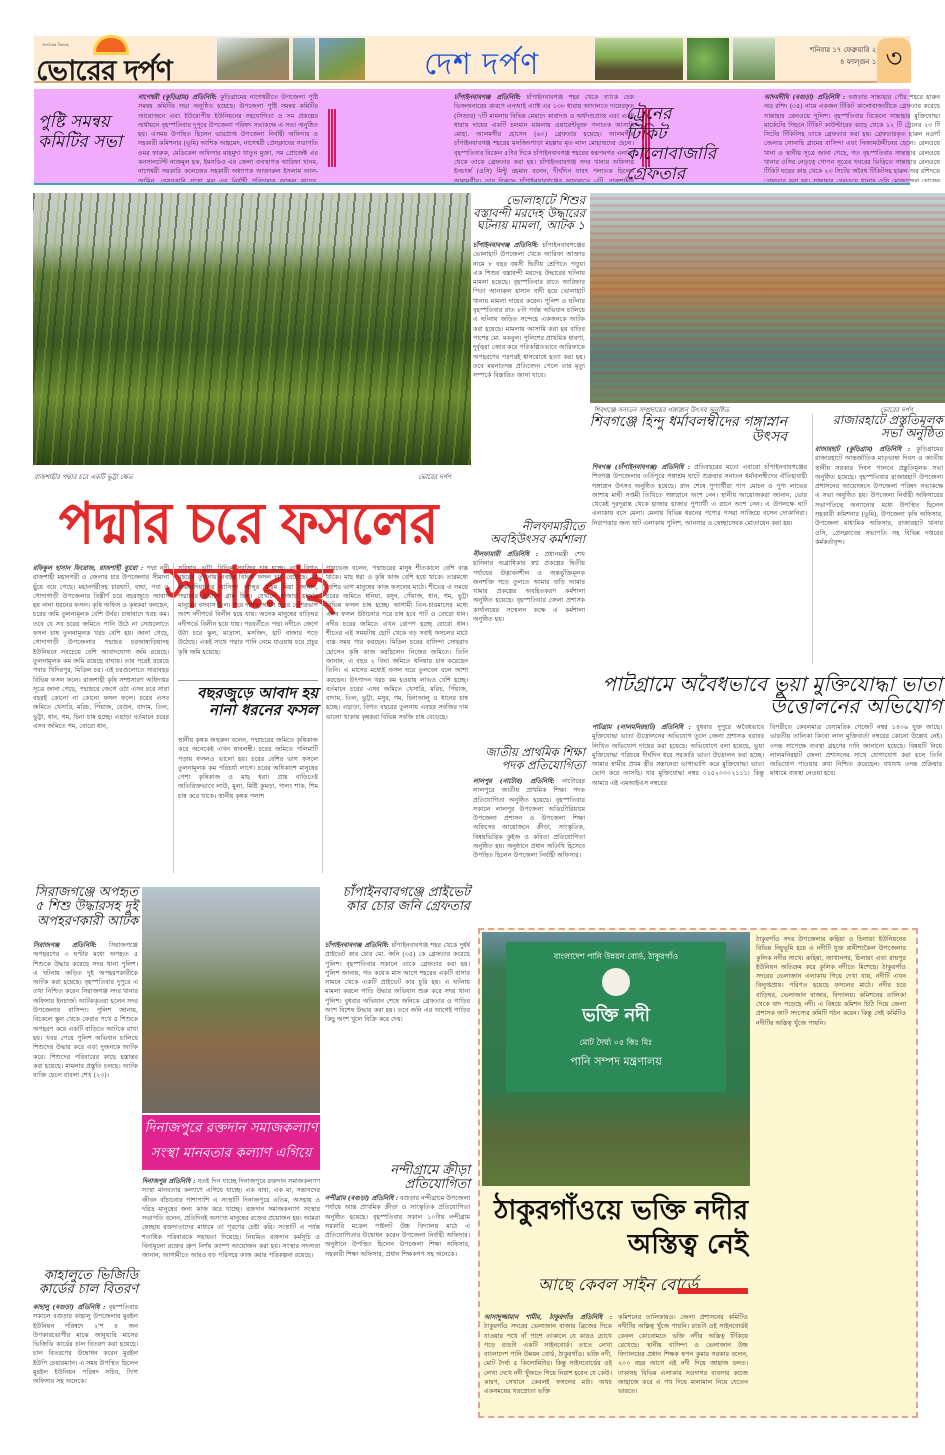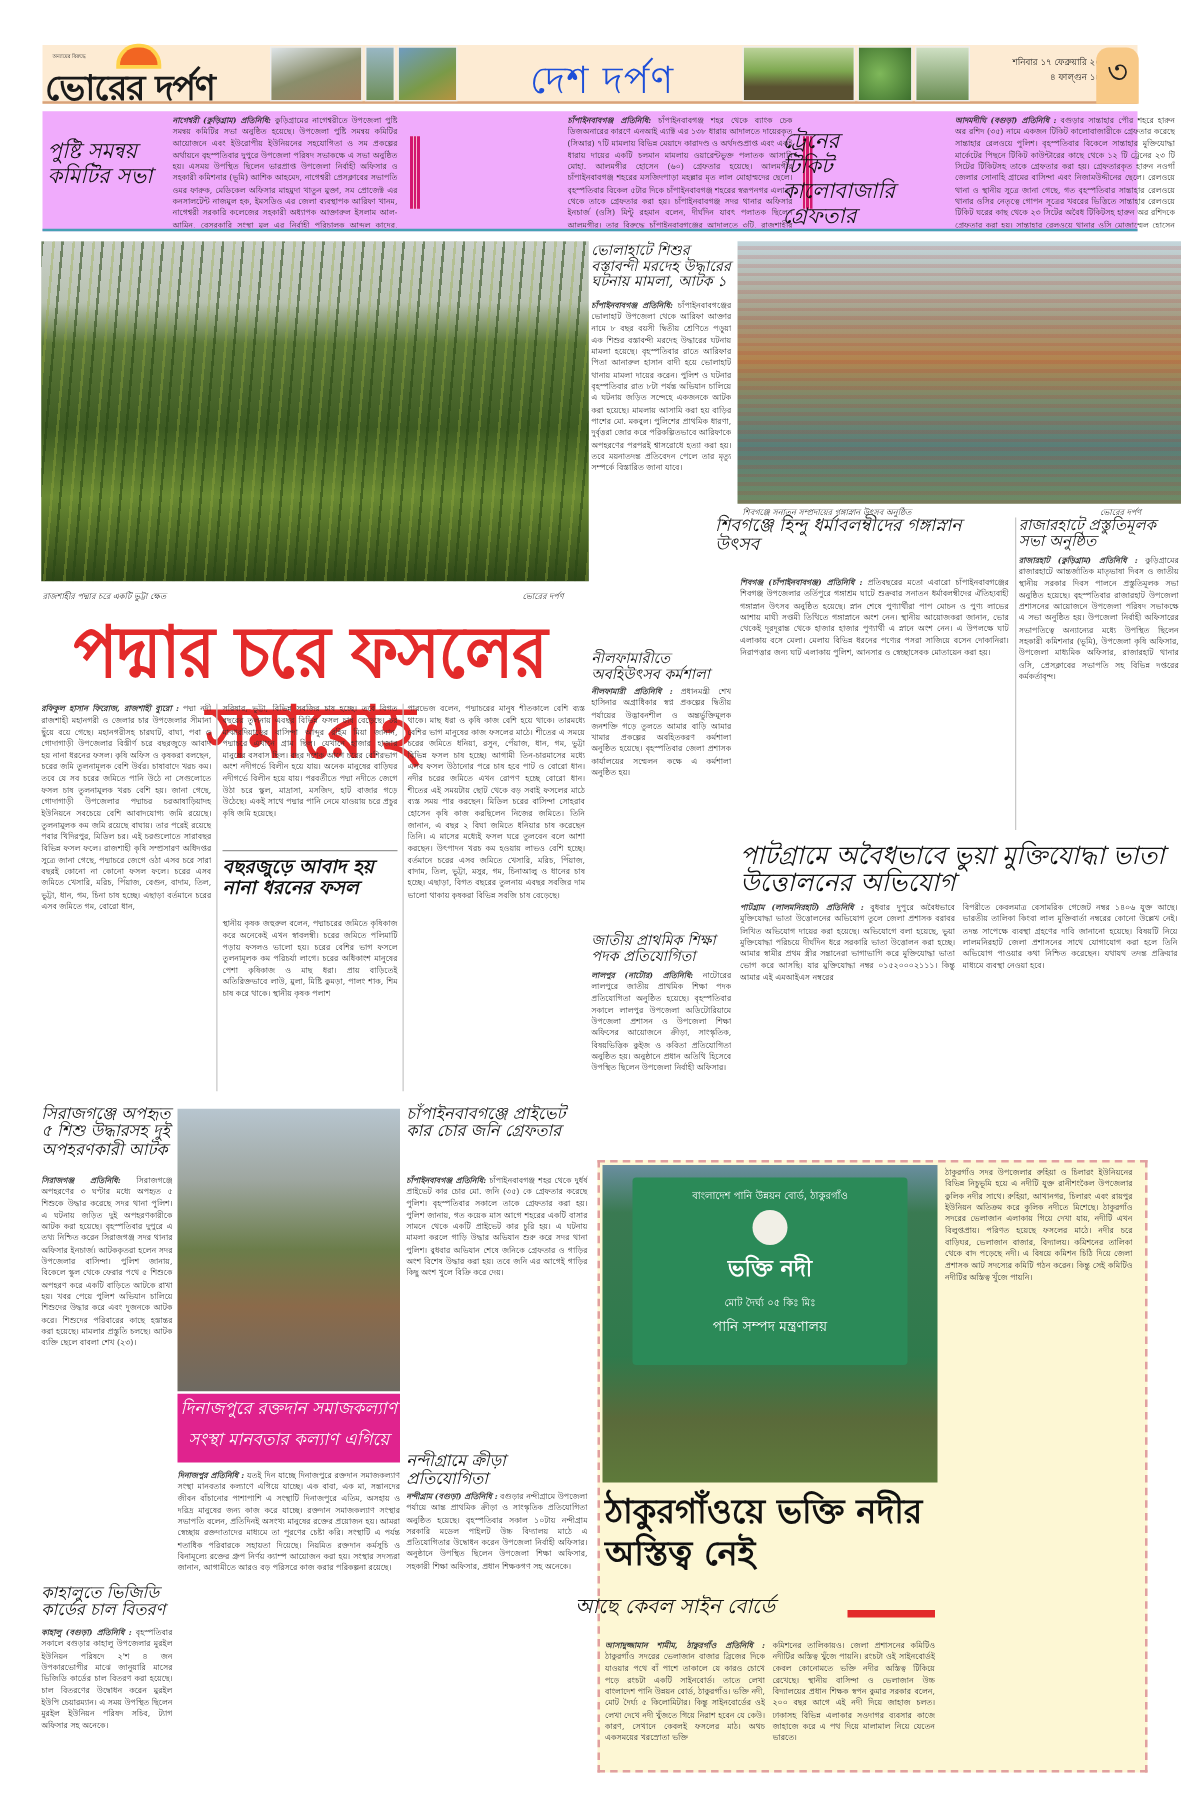--- a/index.html
+++ b/index.html
@@ -1,20 +1,20 @@
 <!DOCTYPE html>
 <html><head>
 <meta charset="utf-8">
 <style>
 *{box-sizing:border-box;margin:0;padding:0}
 body{width:945px;height:1455px;background:#fff;font-family:"DejaVu Sans",sans-serif;color:#222;position:relative;overflow:hidden}
 .abs{position:absolute}
 .txt{font-size:6.3px;line-height:9.3px;color:#333;text-align:justify;overflow:hidden;font-family:"DejaVu Serif",serif}
 .txt b{font-weight:bold;font-style:italic}
-.hd{font-family:"DejaVu Serif",serif;font-style:italic;color:#111;text-align:left;line-height:1.1}
+.hd{font-family:"DejaVu Serif",serif;font-style:italic;color:#111;text-align:right;line-height:1.1}
 
 #mast{left:34px;top:36px;width:876px;height:47px;background:#fdebd3;border-bottom:2px solid #d9a37a}
 #logo{left:0;top:8px;width:175px;height:36px}
 #logo-brand{font-size:28px;font-weight:bold;color:#1a1a1a;position:absolute;left:2px;top:5px;font-family:"DejaVu Serif",serif;letter-spacing:-1px}
 #logo-tag{font-size:4px;color:#333;position:absolute;left:8px;top:-2px}
 #sun{position:absolute;left:62px;top:-6px;width:30px;height:14px;border-radius:30px 30px 0 0;background:#f26522;box-shadow:0 0 0 3px #ffd24a}
 .mimg{position:absolute;top:1px;height:44px;border:1px solid #eee}
 #sec-title{position:absolute;left:390px;top:4px;font-size:30px;color:#1d4ed8;font-family:"DejaVu Serif",serif;letter-spacing:1px}
 #date1{position:absolute;left:776px;top:8px;font-size:7px;color:#222}
 #date2{position:absolute;left:806px;top:20px;font-size:7px;color:#222}
@@ -120,17 +120,17 @@
 <div id="sign" class="abs photo">
   <div id="signboard">
     <div style="font-size:8px;margin-top:8px">বাংলাদেশ পানি উন্নয়ন বোর্ড, ঠাকুরগাঁও</div>
     <div style="width:28px;height:28px;border-radius:50%;background:#f1efe6;margin:5px auto"></div>
     <div style="font-size:18px;font-weight:bold">ভক্তি নদী</div>
     <div style="font-size:8px;margin-top:4px">মোট দৈর্ঘ্য ০৫ কিঃ মিঃ</div>
     <div style="font-size:11px;margin-top:4px">পানি সম্পদ মন্ত্রণালয়</div>
   </div>
 </div>
 <div class="abs hd" style="left:484px;top:1193px;width:264px;font-size:27px;font-style:normal;font-weight:bold;line-height:34px">ঠাকুরগাঁওয়ে ভক্তি নদীর অস্তিত্ব নেই</div>
-<div class="abs hd" style="left:460px;top:1276px;width:190px;font-size:16px;text-align:left">আছে কেবল সাইন বোর্ডে</div>
+<div class="abs hd" style="left:508px;top:1276px;width:190px;font-size:16px;text-align:right">আছে কেবল সাইন বোর্ডে</div>
 <div class="redrule" style="left:678px;top:1288px;width:70px"></div>
 <div class="abs txt" style="left:484px;top:1312px;width:128px;height:102px"><b>আসাদুজ্জামান শামীম, ঠাকুরগাঁও প্রতিনিধি :</b> <span>ঠাকুরগাঁও সদরের ভেলাজান বাজার ব্রিজের দিকে যাওয়ার পথে বাঁ পাশে তাকালে যে কারও চোখে পড়ে রংচটা একটি সাইনবোর্ড। তাতে লেখা বাংলাদেশ পানি উন্নয়ন বোর্ড, ঠাকুরগাঁও। ভক্তি নদী, মোট দৈর্ঘ্য ৫ কিলোমিটার। কিন্তু সাইনবোর্ডের ওই লেখা দেখে নদী খুঁজতে গিয়ে নিরাশ হবেন যে কেউ। কারণ, সেখানে কেবলই ফসলের মাঠ। অথচ একসময়ের খরস্রোতা ভক্তি</span></div>
 <div class="abs txt" style="left:618px;top:1312px;width:130px;height:102px">কমিশনের তালিকায়ও। জেলা প্রশাসনের কমিটিও নদীটির অস্তিত্ব খুঁজে পায়নি। রংচটা ওই সাইনবোর্ডই কেবল কোনোমতে ভক্তি নদীর অস্তিত্ব টিকিয়ে রেখেছে। স্থানীয় বাসিন্দা ও ভেলাজান উচ্চ বিদ্যালয়ের প্রধান শিক্ষক স্বপন কুমার সরকার বলেন, ২০০ বছর আগে এই নদী দিয়ে জাহাজ চলত। ঢাকাসহ বিভিন্ন এলাকার সওদাগর ব্যবসার কাজে জাহাজে করে এ পথ দিয়ে মালামাল নিয়ে যেতেন ভারতে।</div>
 <div class="abs txt" style="left:756px;top:934px;width:150px;height:480px">ঠাকুরগাঁও সদর উপজেলার রুহিয়া ও চিলারং ইউনিয়নের বিভিন্ন নিচুভূমি হয়ে এ নদীটি যুক্ত রানীশংকৈল উপজেলার কুলিক নদীর সাথে। রুহিয়া, আখানগর, চিলারং এবং রায়পুর ইউনিয়ন অতিক্রম করে কুলিক নদীতে মিশেছে। ঠাকুরগাঁও সদরের ভেলাজান এলাকায় গিয়ে দেখা যায়, নদীটি এখন বিলুপ্তপ্রায়। পরিণত হয়েছে ফসলের মাঠে। নদীর চরে বাড়িঘর, ভেলাজান বাজার, বিদ্যালয়। কমিশনের তালিকা থেকে বাদ পড়েছে নদী। এ বিষয়ে কমিশন চিঠি দিয়ে জেলা প্রশাসক আট সদস্যের কমিটি গঠন করেন। কিন্তু সেই কমিটিও নদীটির অস্তিত্ব খুঁজে পায়নি।</div>
 
 </body></html>

